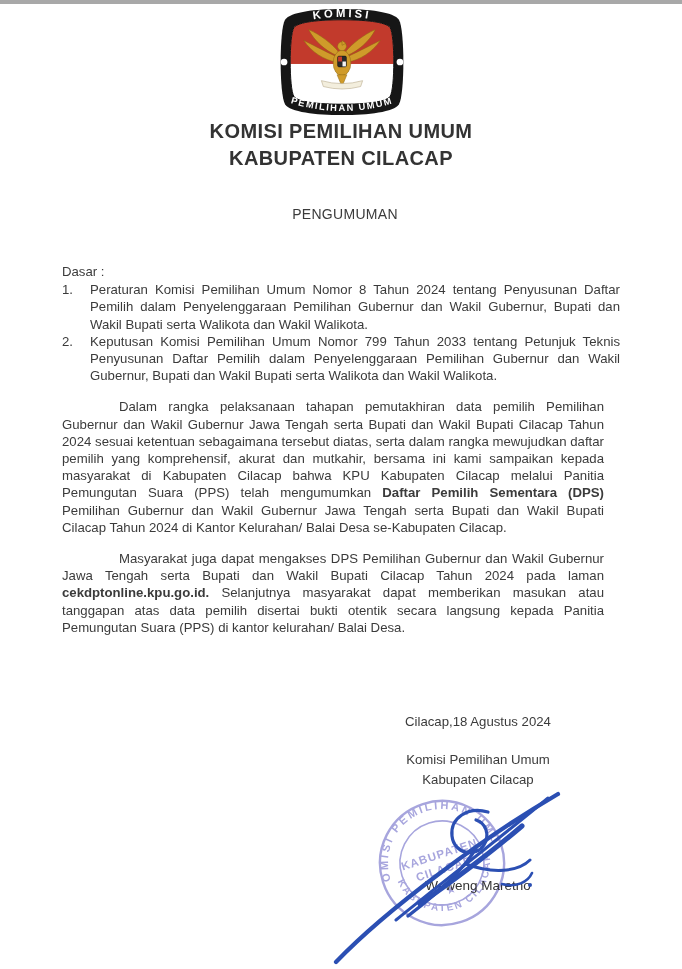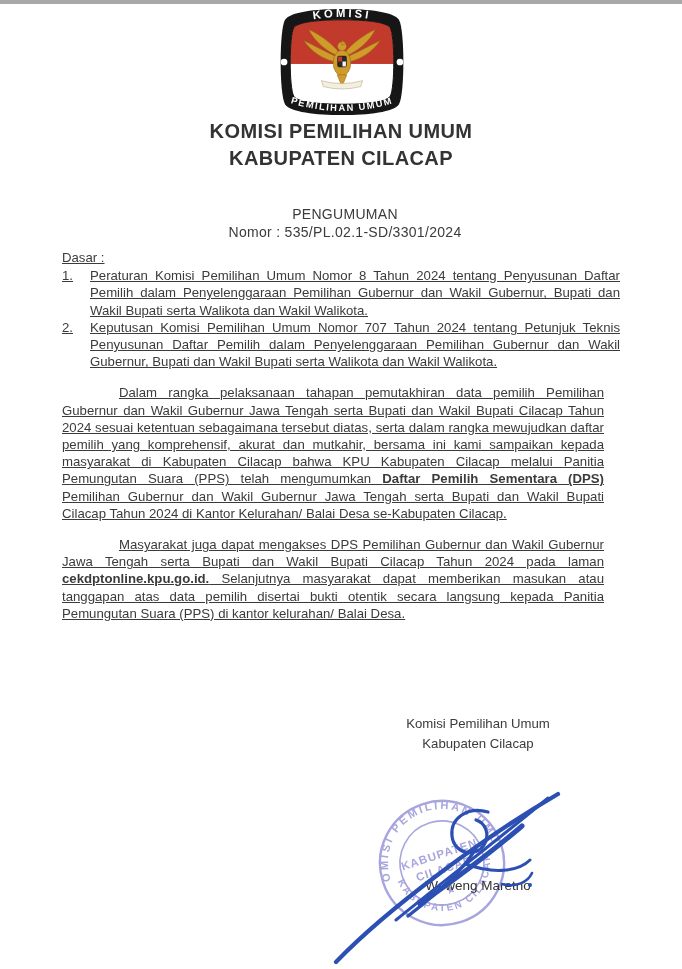--- a/index.html
+++ b/index.html
@@ -12,22 +12,22 @@
 
   .logo-wrap { position:absolute; left:268px; top:8px; width:148px; height:108px; }
 
   .org-header { position:absolute; top:118px; left:0; width:682px; text-align:center; }
   .org-header .line { font-size:20px; font-weight:bold; line-height:27px; color:#333333; letter-spacing:0.4px; }
 
   .doc-head { position:absolute; top:205px; left:0; width:682px; text-align:center; }
   .doc-head .t { font-size:14px; line-height:18px; letter-spacing:0.3px;padding-left:8px; }
 
   .body-text {
-    position:absolute; left:62px; top:249px; width:558px;
-    font-size:13.2px; line-height:17.2px; text-align:justify; text-justify:inter-word;text-decoration:underline;
+    position:absolute; left:62px; top:263px; width:558px;
+    font-size:13.2px; line-height:17.2px; text-align:justify; text-justify:inter-word;
   }
   .dasar-label { margin:0 0 1px 0; }
   .dasar-item { display:flex; }
   .dasar-item .num { flex:none; width:28px; }
   .dasar-item .txt { flex:1; text-align:justify; }
   .para { margin:14px 16px 0 0; text-indent:57px; }
   .closing { margin:14px 0 0 0; text-indent:57px; text-align:left; }
   .bold { font-weight:bold; }
 
   .sig-block { position:absolute; left:358px; top:714px; width:240px; text-align:center; font-size:13.2px; }
@@ -93,42 +93,42 @@
     </svg>
   </div>
 
   <div class="org-header">
     <div class="line">KOMISI PEMILIHAN UMUM</div>
     <div class="line">KABUPATEN CILACAP</div>
   </div>
 
   <div class="doc-head">
     <div class="t">PENGUMUMAN</div>
-    <div class="t">Nomor : 535/PL.02.1-SD/3301/2024</div>
   </div>
 
   <div class="body-text">
     <p class="dasar-label">Dasar :</p>
 
     <div class="dasar-item">
       <span class="num">1.</span>
       <span class="txt">Peraturan Komisi Pemilihan Umum Nomor 8 Tahun 2024 tentang Penyusunan Daftar Pemilih dalam Penyelenggaraan Pemilihan Gubernur dan Wakil Gubernur, Bupati dan Wakil Bupati serta Walikota dan Wakil Walikota.</span>
     </div>
     <div class="dasar-item">
       <span class="num">2.</span>
-      <span class="txt">Keputusan Komisi Pemilihan Umum Nomor 707 Tahun 2024 tentang Petunjuk Teknis Penyusunan Daftar Pemilih dalam Penyelenggaraan Pemilihan Gubernur dan Wakil Gubernur, Bupati dan Wakil Bupati serta Walikota dan Wakil Walikota.</span>
+      <span class="txt">Keputusan Komisi Pemilihan Umum Nomor 799 Tahun 2033 tentang Petunjuk Teknis Penyusunan Daftar Pemilih dalam Penyelenggaraan Pemilihan Gubernur dan Wakil Gubernur, Bupati dan Wakil Bupati serta Walikota dan Wakil Walikota.</span>
     </div>
 
     <p class="para"><span>Dalam rangka pelaksanaan tahapan pemutakhiran data pemilih Pemilihan Gubernur dan Wakil Gubernur Jawa Tengah serta Bupati dan Wakil Bupati Cilacap Tahun 2024 sesuai ketentuan sebagaimana tersebut diatas, serta dalam rangka mewujudkan daftar pemilih yang komprehensif, akurat dan mutkahir, bersama ini kami sampaikan kepada masyarakat di Kabupaten Cilacap bahwa KPU Kabupaten Cilacap melalui Panitia Pemungutan Suara (PPS) telah mengumumkan </span><span class="bold">Daftar Pemilih Sementara (DPS)</span><span> Pemilihan Gubernur dan Wakil Gubernur Jawa Tengah serta Bupati dan Wakil Bupati Cilacap Tahun 2024 di Kantor Kelurahan/ Balai Desa se-Kabupaten Cilacap.</span></p>
 
     <p class="para"><span>Masyarakat juga dapat mengakses DPS Pemilihan Gubernur dan Wakil Gubernur Jawa Tengah serta Bupati dan Wakil Bupati Cilacap Tahun 2024 pada laman </span><span class="bold">cekdptonline.kpu.go.id.</span><span> Selanjutnya masyarakat dapat memberikan masukan atau tanggapan atas data pemilih disertai bukti otentik secara langsung kepada Panitia Pemungutan Suara (PPS) di kantor kelurahan/ Balai Desa.</span></p>
 
   </div>
 
   <div class="sig-block">
+    <div class="date">Cilacap,18 Agustus 2024</div>
     <div class="org">Komisi Pemilihan Umum</div>
     <div class="org">Kabupaten Cilacap</div>
   </div>
 
   <div class="stamp-wrap">
     <svg width="136" height="136" viewBox="0 0 136 136">
       <defs>
         <path id="stampTop" d="M68,68 m-54,0 a54,54 0 1 1 108,0" fill="none"></path>
         <path id="stampBottom" d="M20,68 a48,48 0 0 0 96,0" fill="none"></path>
       </defs>

